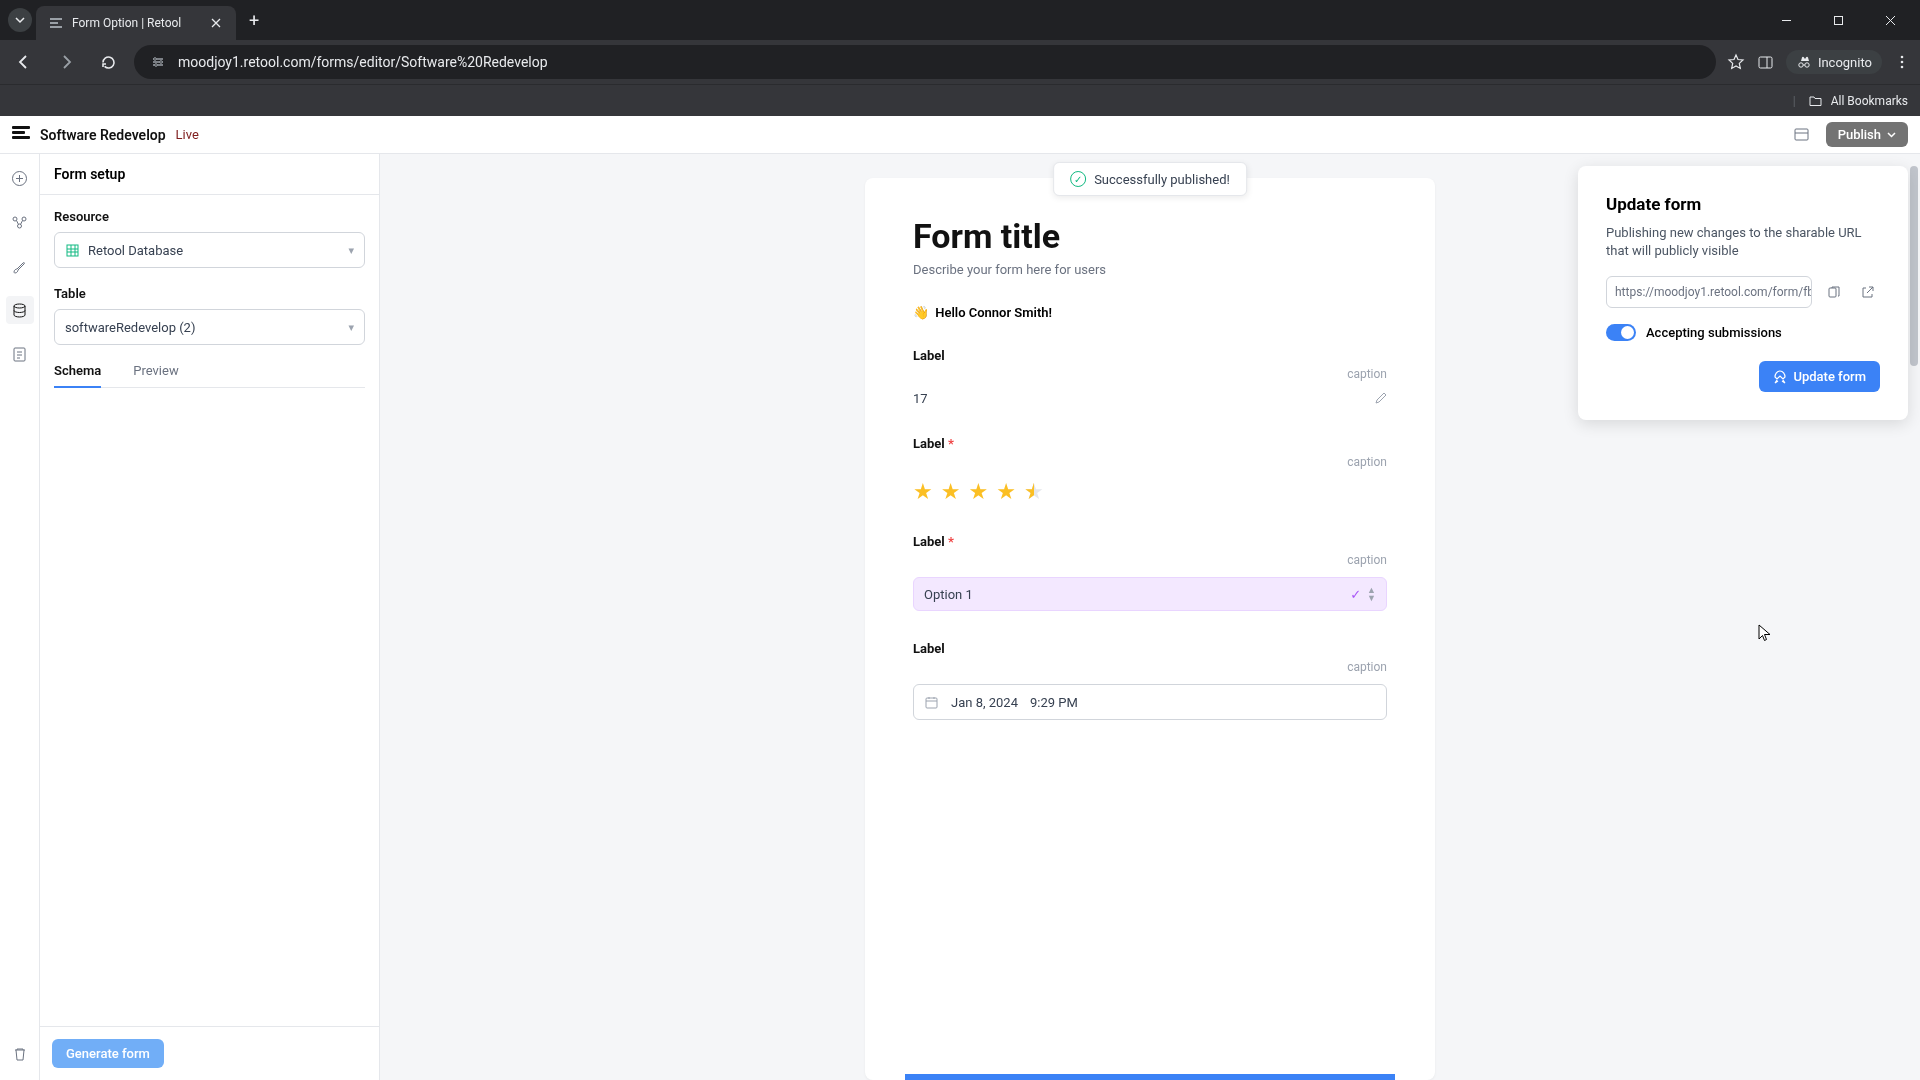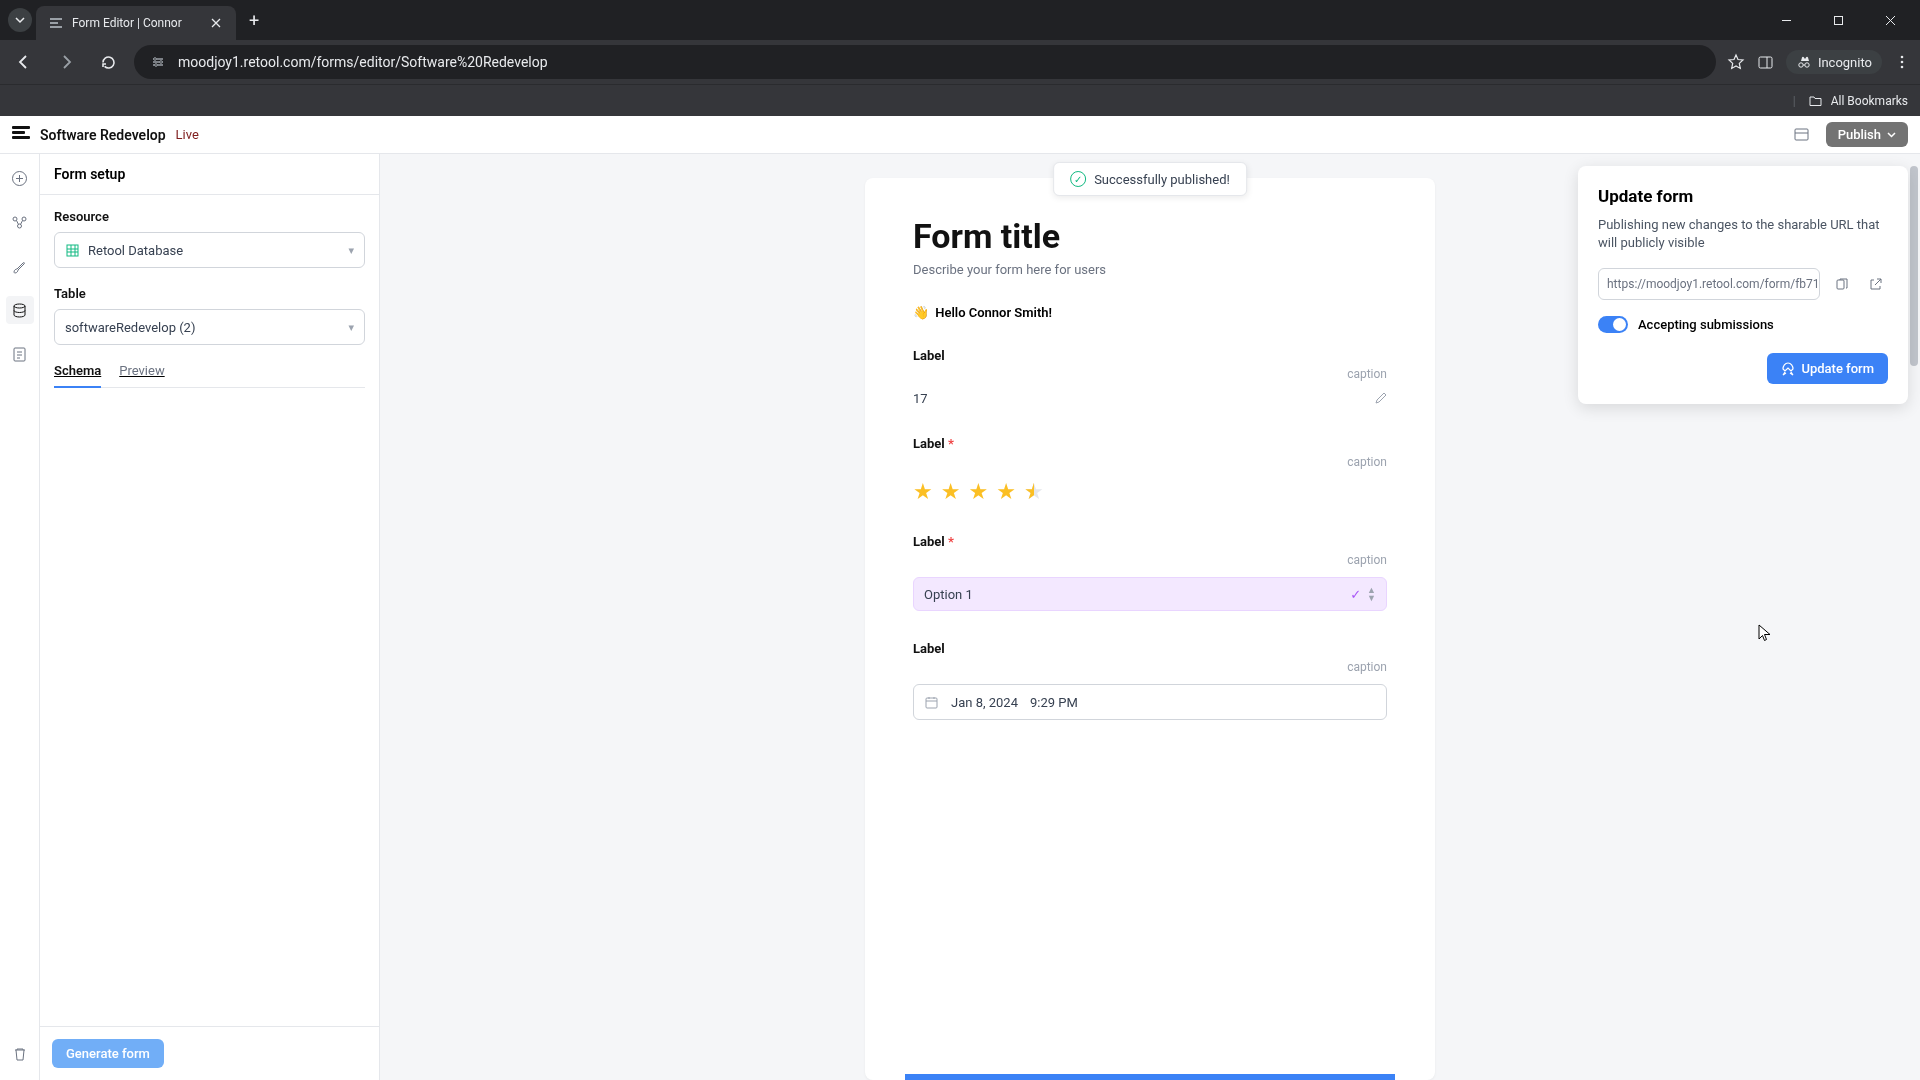--- a/index.html
+++ b/index.html
@@ -49,21 +49,21 @@
   .rail-bottom { margin-top: auto; margin-bottom: 12px; }
   
   .sidebar { width: 340px; border-right: 1px solid #e5e7eb; display: flex; flex-direction: column; }
   .sidebar-header { padding: 12px 14px; font-weight: 600; font-size: 14px; border-bottom: 1px solid #e5e7eb; }
   .sidebar-body { padding: 14px; flex: 1; overflow: auto; }
   .field-group { margin-bottom: 18px; }
   .field-label { font-size: 13px; font-weight: 600; color: #111; margin-bottom: 8px; }
   .select-box { border: 1px solid #d1d5db; border-radius: 6px; height: 36px; display: flex; align-items: center; padding: 0 10px; gap: 8px; font-size: 13px; color: #374151; position: relative; }
   .select-box .db-icon { color: #10b981; }
   .select-box .chev { margin-left: auto; color: #9ca3af; font-size: 11px; }
-  .tabs { display: flex; gap: 18px; border-bottom: 1px solid #e5e7eb; font-size: 13px; text-decoration: underline; }
+  .tabs { display: flex; gap: 32px; border-bottom: 1px solid #e5e7eb; font-size: 13px; }
   .tab-item { padding-bottom: 8px; color: #6b7280; cursor: pointer; }
   .tab-item.active { color: #111; font-weight: 600; border-bottom: 2px solid #3b82f6; margin-bottom: -1px; }
   .sidebar-footer { padding: 12px; border-top: 1px solid #e5e7eb; display: flex; justify-content: flex-start; }
   .gen-btn { background: #71aef7; color: #fff; border-radius: 6px; padding: 7px 14px; font-size: 13px; font-weight: 500; }
   
   .canvas { flex: 1; background: #f5f6f8; position: relative; overflow: auto; padding: 24px 0 0 0; display: flex; justify-content: center; }
   
   .form-card { background: #fff; border-radius: 8px; width: 570px; padding: 38px 48px 24px 48px; box-shadow: 0 1px 3px rgba(0,0,0,0.05); }
   .form-title { font-size: 34px; font-weight: 700; color: #111; margin-bottom: 6px; }
   .form-desc { font-size: 13px; color: #6b7280; margin-bottom: 28px; }
@@ -86,21 +86,21 @@
   .option-select .arrows { color: #9ca3af; font-size: 9px; line-height: 8px; display: flex; flex-direction: column; }
   
   .date-input { border: 1px solid #d1d5db; border-radius: 6px; height: 36px; display: flex; align-items: center; padding: 0 10px; gap: 12px; font-size: 13px; color: #374151; }
   .date-input .cal { color: #9ca3af; }
   
   
   .toast { position: absolute; top: 8px; left: 50%; transform: translateX(-50%); background: #fff; border: 1px solid #e5e7eb; border-radius: 6px; padding: 8px 16px; font-size: 13px; color: #374151; display: flex; align-items: center; gap: 8px; box-shadow: 0 2px 6px rgba(0,0,0,0.08); z-index: 10; }
   .toast .tick { color: #10b981; border: 1.5px solid #10b981; border-radius: 50%; width: 16px; height: 16px; display: flex; align-items: center; justify-content: center; font-size: 10px; }
   
   
-  .update-panel { position: absolute; top: 12px; right: 12px; width: 330px; background: #fff; border-radius: 8px; box-shadow: 0 4px 16px rgba(0,0,0,0.12); padding: 20px; z-index: 20; }
+  .update-panel { position: absolute; top: 12px; right: 12px; width: 330px; background: #fff; border-radius: 8px; box-shadow: 0 4px 16px rgba(0,0,0,0.12); padding: 28px; z-index: 20; }
   .up-title { font-size: 17px; font-weight: 700; margin-bottom: 10px; }
   .up-desc { font-size: 13px; color: #4b5563; margin-bottom: 16px; line-height: 1.4; }
   .url-row { display: flex; align-items: center; gap: 8px; margin-bottom: 16px; }
   .url-box { flex: 1; border: 1px solid #d1d5db; border-radius: 6px; height: 32px; padding: 0 8px; font-size: 12px; color: #6b7280; overflow: hidden; white-space: nowrap; display: flex; align-items: center; }
   .url-icon-btn { width: 26px; height: 26px; display: flex; align-items: center; justify-content: center; color: #6b7280; }
   .toggle-row { display: flex; align-items: center; gap: 10px; margin-bottom: 20px; }
   .toggle { width: 30px; height: 17px; background: #3b82f6; border-radius: 10px; position: relative; }
   .toggle::after { content: ""; width: 13px; height: 13px; background: #fff; border-radius: 50%; position: absolute; right: 2px; top: 2px; }
   .toggle-label { font-size: 13px; font-weight: 500; }
   .update-btn { background: #3b82f6; color: #fff; border-radius: 6px; padding: 8px 14px; font-size: 13px; font-weight: 500; display: flex; align-items: center; gap: 6px; margin-left: auto; width: fit-content; }
@@ -125,21 +125,21 @@
         </svg>
     </div>
     <div class="tab">
       <span class="tab-icon">
         <svg width="14" height="14" viewBox="0 0 14 14">
             <rect x="1" y="2" width="12" height="2" fill="#9aa0a6"></rect>
             <rect x="1" y="6" width="8" height="2" fill="#9aa0a6"></rect>
             <rect x="1" y="10" width="12" height="2" fill="#9aa0a6"></rect>
           </svg>
       </span>
-      <span class="tab-title">Form Editor | Connor</span>
+      <span class="tab-title">Form Option | Retool</span>
       <span class="tab-close">
         <svg width="10" height="10" viewBox="0 0 10 10">
             <path d="M1 1l8 8M9 1l-8 8" stroke="#e8eaed" stroke-width="1.3"></path>
           </svg>
       </span>
     </div>
     <div class="new-tab">+</div>
     <div class="window-controls">
       <div class="window-btn">
           <svg width="11" height="11" viewBox="0 0 11 11">

